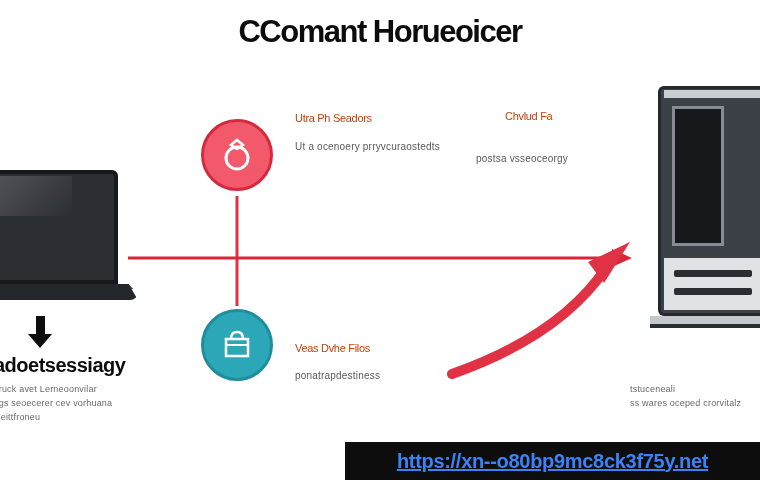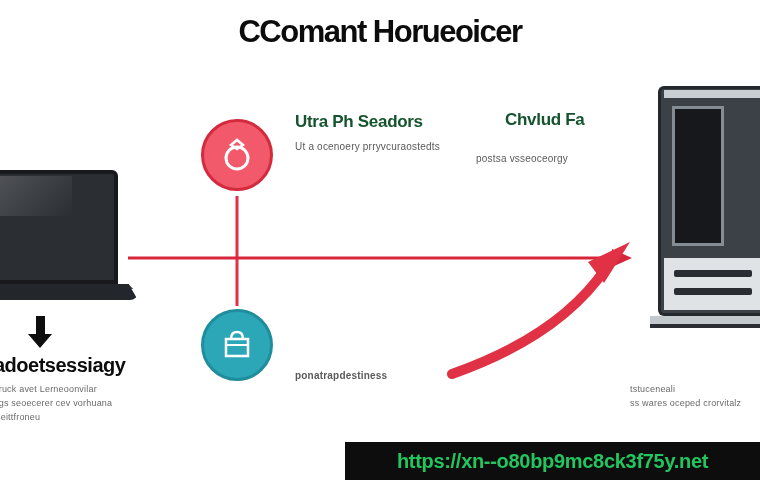--- a/index.html
+++ b/index.html
@@ -37,23 +37,23 @@
     background: #f2596a;
     border: 3px solid #d42a3d;
   }
   .circle-teal {
     left: 201px; top: 309px;
     background: #2ba7b7;
     border: 3px solid #1f8d9c;
   }
 
   .step-title {
-    font-size: 17px;
-    font-weight: 700;
-    color: #14532d;
+    font-size: 11px;
+    font-weight: 400;
+    color: #c2410c;
     letter-spacing: -0.3px;
     white-space: nowrap;
   }
   .step-sub {
     font-size: 10px;
     color: #5a5a5a;
     letter-spacing: 0.2px;
     white-space: nowrap;
   }
 
@@ -148,25 +148,26 @@
   }
 
   
   .footer-bar {
     left: 345px; top: 442px;
     width: 415px; height: 38px;
     background: #0d0d0d;
     display: flex; align-items: center; justify-content: center;
   }
   .footer-url {
-    color: #22c55e;
+    color: #3b82f6;
     font-size: 20px;
     font-weight: 700;
     letter-spacing: -0.3px;
     white-space: nowrap;
+    text-decoration: underline;
   }
 </style>
 </head>
 <body>
 
 <div class="canvas">
 
   <div class="abs main-title">CComant Horueoicer</div>
 
   <svg class="abs overlay-svg" viewBox="0 0 760 480" xmlns="http://www.w3.org/2000/svg">
@@ -207,21 +208,22 @@
   <div class="abs step-sub" style="left:295px; top:141px;">Ut a ocenoery prryvcuraostedts</div>
   <div class="abs step-sub" style="left:476px; top:153px;">postsa vsseoceorgy</div>
 
   <div class="abs step-circle circle-teal">
     <svg width="38" height="38" viewBox="0 0 38 38">
       <rect x="8" y="13" width="22" height="17" fill="none" stroke="#ffffff" stroke-width="2.5"></rect>
       <line x1="8" y1="19" x2="30" y2="19" stroke="#ffffff" stroke-width="2"></line>
       <path d="M 13 13 Q 13 6 19 6 Q 25 6 25 13" fill="none" stroke="#ffffff" stroke-width="2.5"></path>
     </svg>
   </div>
-  <div class="abs step-sub" style="left:295px; top:370px;font-weight:bold;">ponatrapdestiness</div>
+  <div class="abs step-title" style="left:295px; top:342px;">Veas Dvhe Filos</div>
+  <div class="abs step-sub" style="left:295px; top:370px;">ponatrapdestiness</div>
 
   <div class="abs server-body"></div>
   <div class="abs server-top-cap"></div>
   <div class="abs server-screen"></div>
   <div class="abs server-lower"></div>
   <div class="abs server-slot server-slot-1"></div>
   <div class="abs server-slot server-slot-2"></div>
   <div class="abs server-base"></div>
 
   <div class="abs note-lines" style="left:630px; top:383px;">

